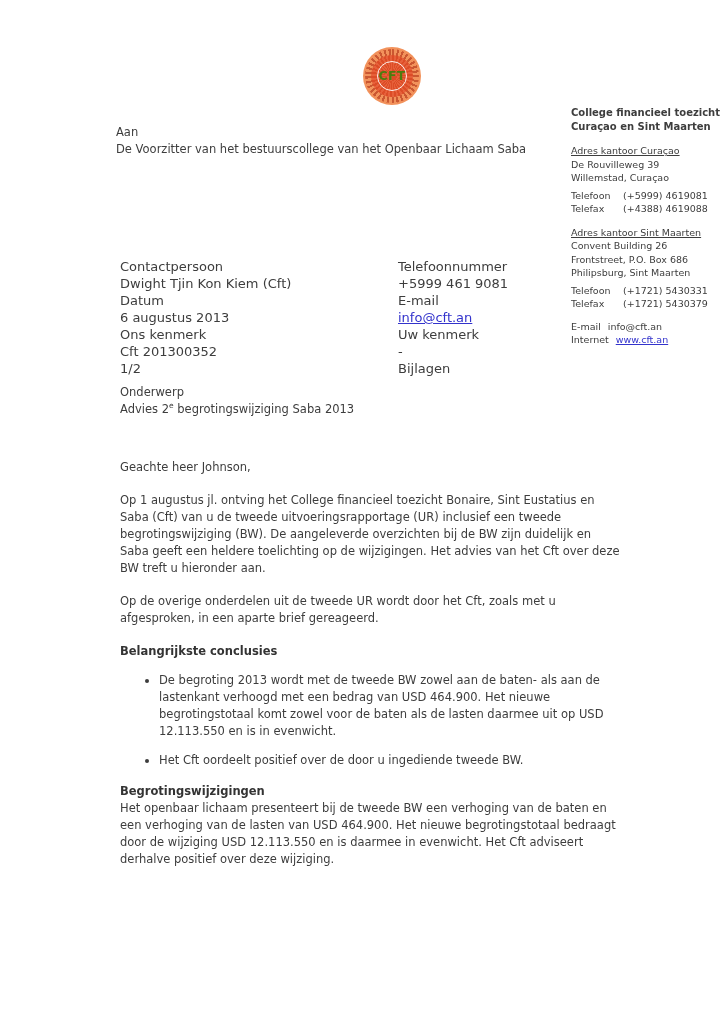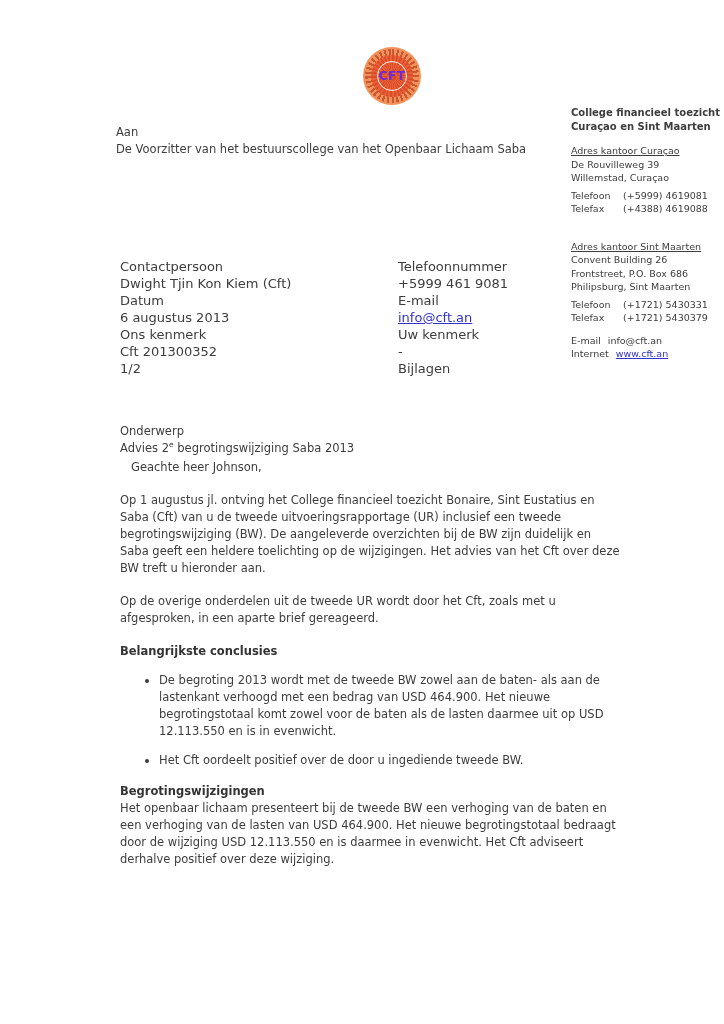--- a/index.html
+++ b/index.html
@@ -27,57 +27,57 @@
   .logo-inner {
     position: absolute; inset: 8px; border-radius: 50%;
     background: repeating-conic-gradient(#DC4C27 0deg 6deg, #E6603A 6deg 12deg);
   }
   .logo-ring {
     position: absolute; inset: 14px; border-radius: 50%;
     border: 1.5px solid rgba(255,255,255,0.92);
     display: flex; align-items: center; justify-content: center;
   }
   .logo-text {
-    color: #6d28d9; font-weight: bold; font-size: 12.5px; letter-spacing: 0.3px;
+    color: #4d7c0f; font-weight: bold; font-size: 12.5px; letter-spacing: 0.3px;
     line-height: 1;
   }
 
   
   .sidebar {
     position: absolute; left: 571px; top: 106px; width: 152px;
     font-size: 9.5px; line-height: 13.5px; color: #3d3d3d;
   }
   .sidebar .org { font-weight: bold; font-size: 10px; line-height: 14px; margin-bottom: 10px; }
   .office-heading { text-decoration: underline; }
-  .office-2 { margin-top: 24px; }
+  .office-2 { margin-top: 10px; }
   .phone-rows { margin-top: 4px; }
   .phone-row { display: flex; }
   .phone-row .lbl { width: 52px; flex: none; }
   .net-block { margin-top: 9px; }
   .net-row { display: flex; }
   .net-row .lbl { margin-right: 7px; }
   a.weblink { color: #3333cc; text-decoration: underline; cursor: pointer; }
 
   
   .recipient { position: absolute; left: 116px; top: 124px; width: 440px; font-size: 11.5px; line-height: 17px; }
 
   
   .meta { position: absolute; left: 120px; top: 258px; width: 500px; font-size: 13px; line-height: 17px; display: flex; }
   .meta-col-left { width: 278px; flex: none; }
   .meta-col-right { flex: 1; }
   .meta-line { min-height: 17px; white-space: pre-wrap; }
 
   
-  .subject { position: absolute; left: 120px; top: 423px; font-size: 11.5px; line-height: 17px; }
+  .subject { position: absolute; left: 120px; top: 384px; font-size: 11.5px; line-height: 17px; }
   .subject sup { font-size: 7.5px; vertical-align: super; line-height: 0; }
 
   
   .letter-body { position: absolute; left: 120px; top: 459px; width: 500px; font-size: 11.5px; line-height: 17px; }
   .letter-body p { margin: 0 0 16px 0; }
-  .salutation { margin-bottom: 16px; margin-left: 11px; }
+  .salutation { margin-bottom: 16px; }
   .section-heading { font-weight: bold; color: #333333; }
   ul.conclusions { margin: 0 0 14px 0; padding-left: 27px; list-style: disc; }
   ul.conclusions li { margin: 12px; }
   .changes-para { margin: 0; }
 </style>
 </head>
 <body>
 
 <div class="page">
 

